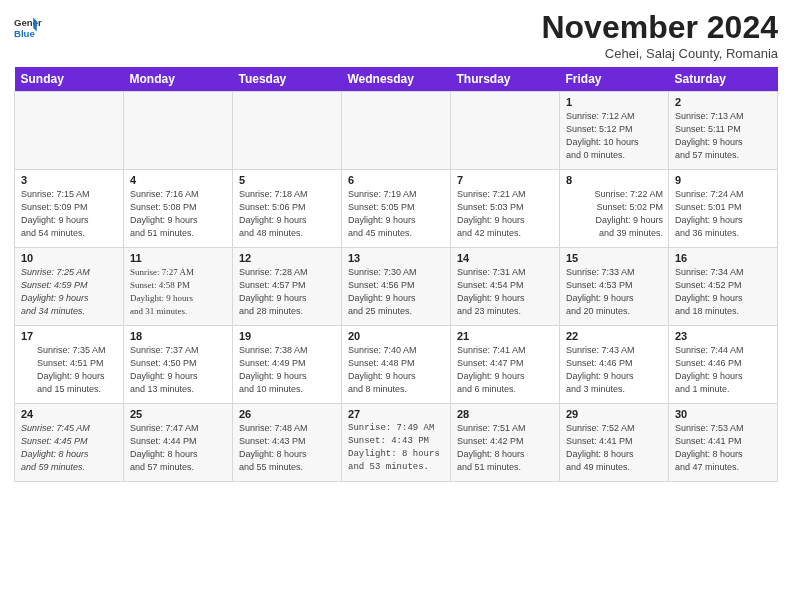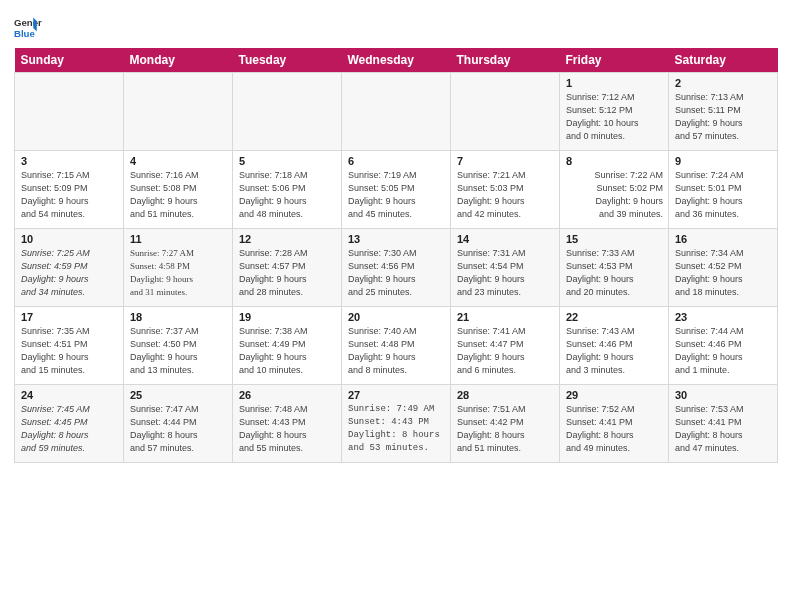--- a/index.html
+++ b/index.html
@@ -43,21 +43,21 @@
       font-size: 13px;
       color: #444;
       margin-top: 1px;
     }
     table {
       width: 100%;
       border-collapse: collapse;
       table-layout: fixed;
     }
     thead th {
-      background: #be185d;
+      background: #6d28d9;
       color: #fff;
       text-align: left;
       padding: 5px 5px 5px 6px;
       font-size: 12px;
       font-weight: bold;
     }
     tbody td {
       vertical-align: top;
       padding: 4px 5px 4px 6px;
       border: 1px solid #d8d8d8;
@@ -93,20 +93,24 @@
 <div class="container">
   <div class="header-row">
     <div class="logo">
       <svg class="logo-icon" viewBox="0 0 32 32">
         <text x="0" y="14" font-size="11" font-weight="bold" fill="#333">General</text>
         <text x="0" y="26" font-size="11" font-weight="bold" fill="#1a73c9">Blue</text>
         <polygon points="22,4 30,12 26,8 26,20 22,16" fill="#1a73c9"></polygon>
         <polygon points="26,8 30,12 28,10" fill="#0d5aa7"></polygon>
       </svg>
     </div>
+    <div class="title-block">
+      <div class="month-title">November 2024</div>
+      <div class="subtitle">Cehei, Salaj County, Romania</div>
+    </div>
   </div>
 
   <table>
     <thead>
       <tr>
       <th>Sunday</th>
           <th>Monday</th>
           <th>Tuesday</th>
           <th>Wednesday</th>
           <th>Thursday</th>
@@ -234,21 +238,21 @@
             <div class="day-num">16</div>
             <div class="day-info" style="white-space: pre-line;">Sunrise: 7:34 AM
 Sunset: 4:52 PM
 Daylight: 9 hours
 and 18 minutes.</div>
           </td>
         </tr>
         <tr>
           <td>
             <div class="day-num">17</div>
-            <div class="day-info" style="white-space: pre-line;">Sunrise: 7:35 AM
+            <div class="day-info" style="white-space: pre-line; margin-left: 16px;">Sunrise: 7:35 AM
 Sunset: 4:51 PM
 Daylight: 9 hours
 and 15 minutes.</div>
           </td>
           <td>
             <div class="day-num">18</div>
             <div class="day-info" style="white-space: pre-line;">Sunrise: 7:37 AM
 Sunset: 4:50 PM
 Daylight: 9 hours
 and 13 minutes.</div>

